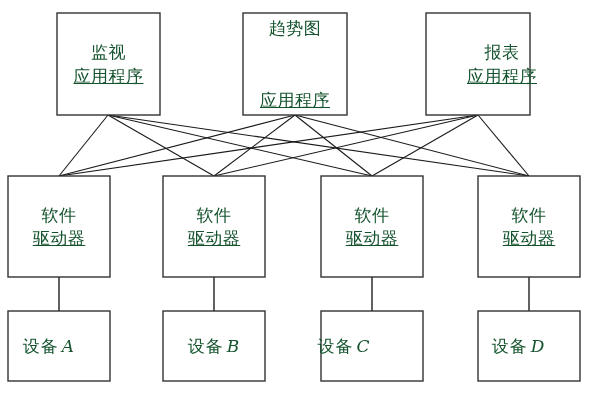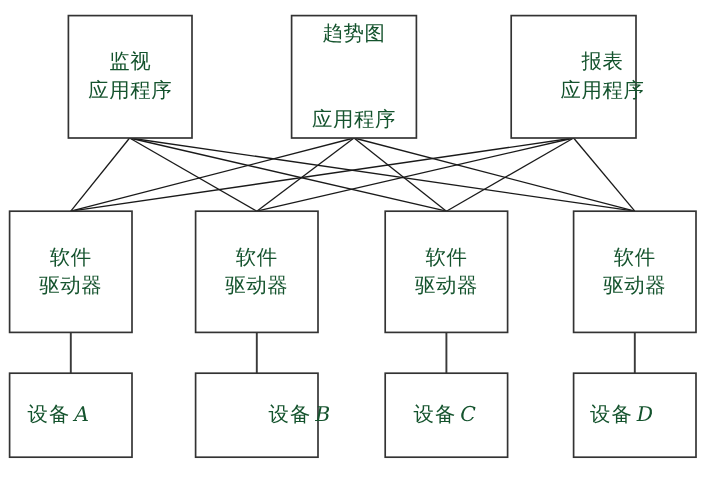--- a/index.html
+++ b/index.html
@@ -48,20 +48,21 @@
     color: #14532d;
     font-family: "DejaVu Serif", "Liberation Serif", serif;
     font-size: 17px;
     line-height: 1.32;
     letter-spacing: 0.5px;
     pointer-events: none;
     white-space: nowrap;
   }
   .node-label .line2 {
     margin-top: 1px;
+    text-decoration: underline;
   }
   .device-label {
     font-size: 17px;
     letter-spacing: 1px;
   }
   .device-label .tag {
     font-style: italic;
     font-family: "DejaVu Serif", "Liberation Serif", serif;
     padding-left: 3px;
   }
@@ -130,23 +131,23 @@
         <span class="line1">软件</span>
         <span class="line2">驱动器</span>
       </div>
       <div class="node-label" style="left: 478px; top: 176px; width: 102px; height: 101px;">
         <span class="line1">软件</span>
         <span class="line2">驱动器</span>
       </div>
       <div class="node-label device-label" style="left: 8px; top: 311px; width: 82px; height: 70px;">
         <span><span>设备</span><span class="tag">A</span></span>
       </div>
-      <div class="node-label device-label" style="left: 174px; top: 311px; width: 102px; height: 70px; padding-left: 25px;">
+      <div class="node-label device-label" style="left: 163px; top: 311px; width: 102px; height: 70px;">
         <span><span>设备</span><span class="tag">B</span></span>
       </div>
-      <div class="node-label device-label" style="left: 329px; top: 311px; width: 84px; height: 70px;">
+      <div class="node-label device-label" style="left: 302px; top: 311px; width: 84px; height: 70px;">
         <span><span>设备</span><span class="tag">C</span></span>
       </div>
       <div class="node-label device-label" style="left: 478px; top: 311px; width: 81px; height: 70px;">
         <span><span>设备</span><span class="tag">D</span></span>
       </div>
     </div>
 </div>
 
 </body></html>

